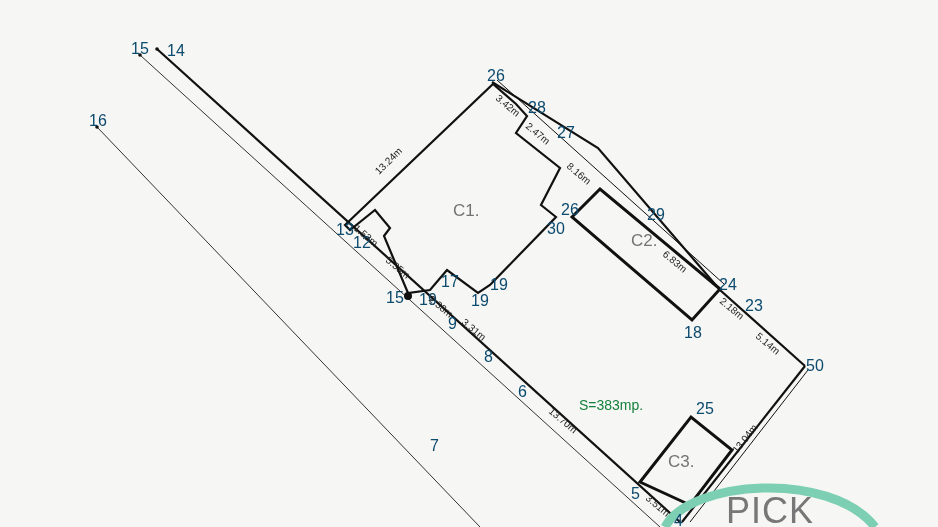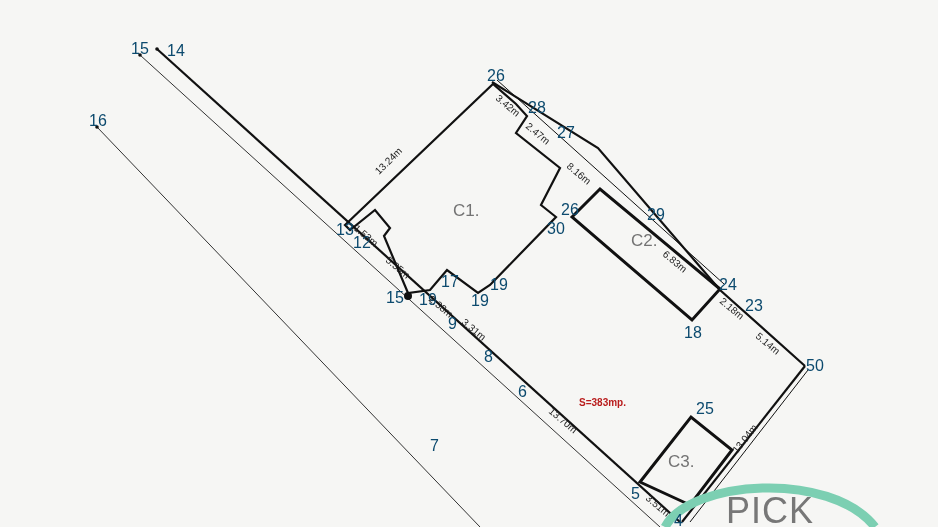--- a/index.html
+++ b/index.html
@@ -1,21 +1,21 @@
 <!DOCTYPE html>
 <html><head>
 <meta charset="utf-8">
 <style>
   html,body{margin:0;padding:0;}
   body{width:938px;height:527px;overflow:hidden;background:#f6f6f4;font-family:"Liberation Sans",sans-serif;position:relative;}
   #canvas{position:absolute;left:0;top:0;width:938px;height:527px;}
   .pt{position:absolute;font-size:16px;color:#0c4a6e;line-height:1;white-space:nowrap;}
   .dim{position:absolute;font-size:10px;color:#222;line-height:1;white-space:nowrap;transform-origin:left center;}
   .bld{position:absolute;font-size:17px;color:#737373;line-height:1;}
-  .area{position:absolute;font-size:10px;color:#b91c1c;line-height:1;font-weight:bold;}
+  .area{position:absolute;font-size:14px;color:#15803d;line-height:1;}
   .wm{position:absolute;font-size:36px;color:#777;letter-spacing:1px;line-height:1;}
 </style>
 </head>
 <body>
 
 <svg id="canvas" viewBox="0 0 938 527" xmlns="http://www.w3.org/2000/svg">
 
   <g stroke="#333" stroke-width="1" fill="none">
     <line x1="140" y1="55" x2="660" y2="527"></line>
     <line x1="97" y1="127" x2="480" y2="527"></line>

